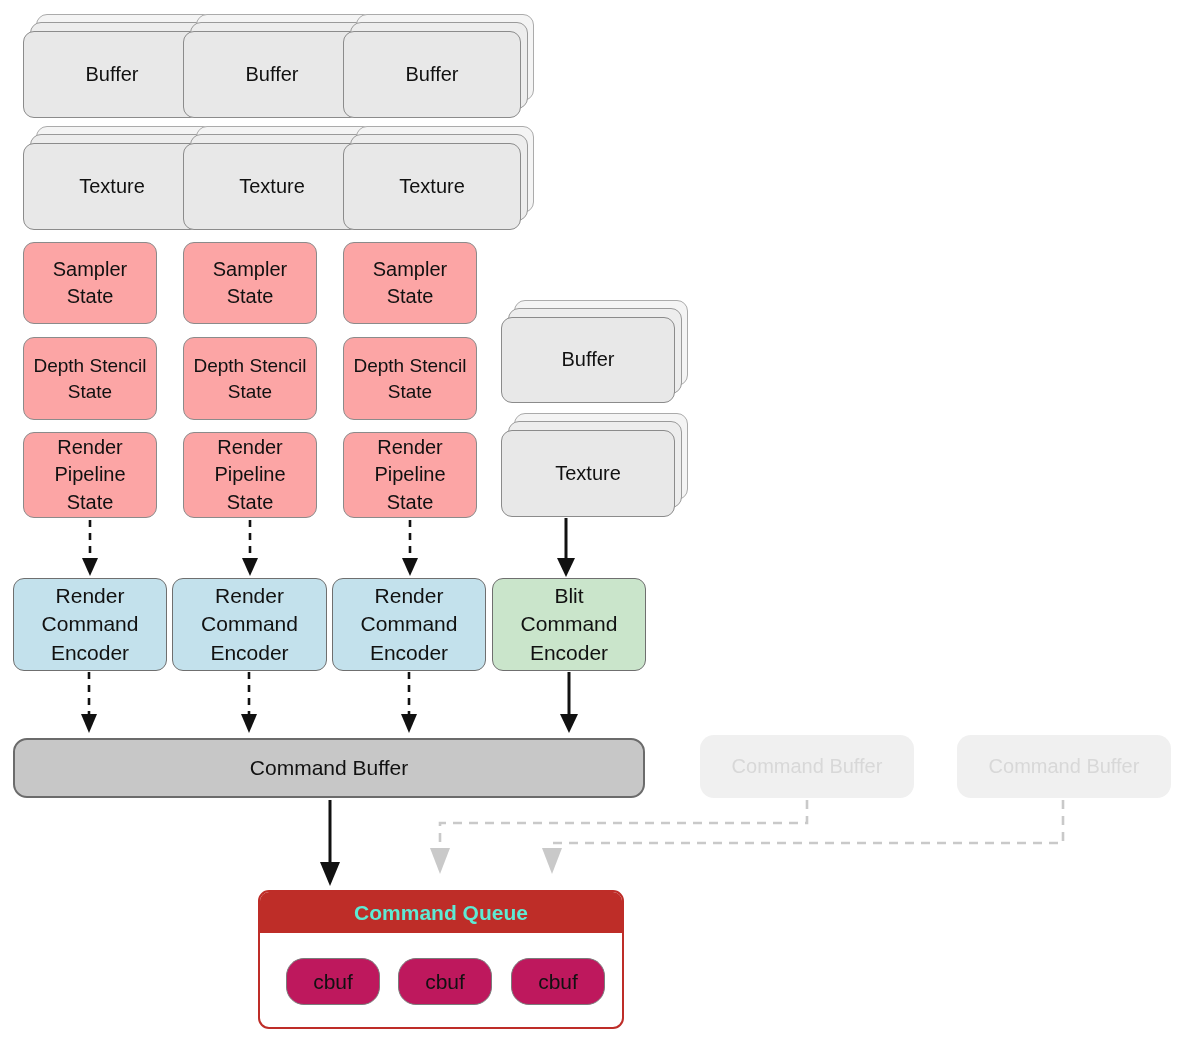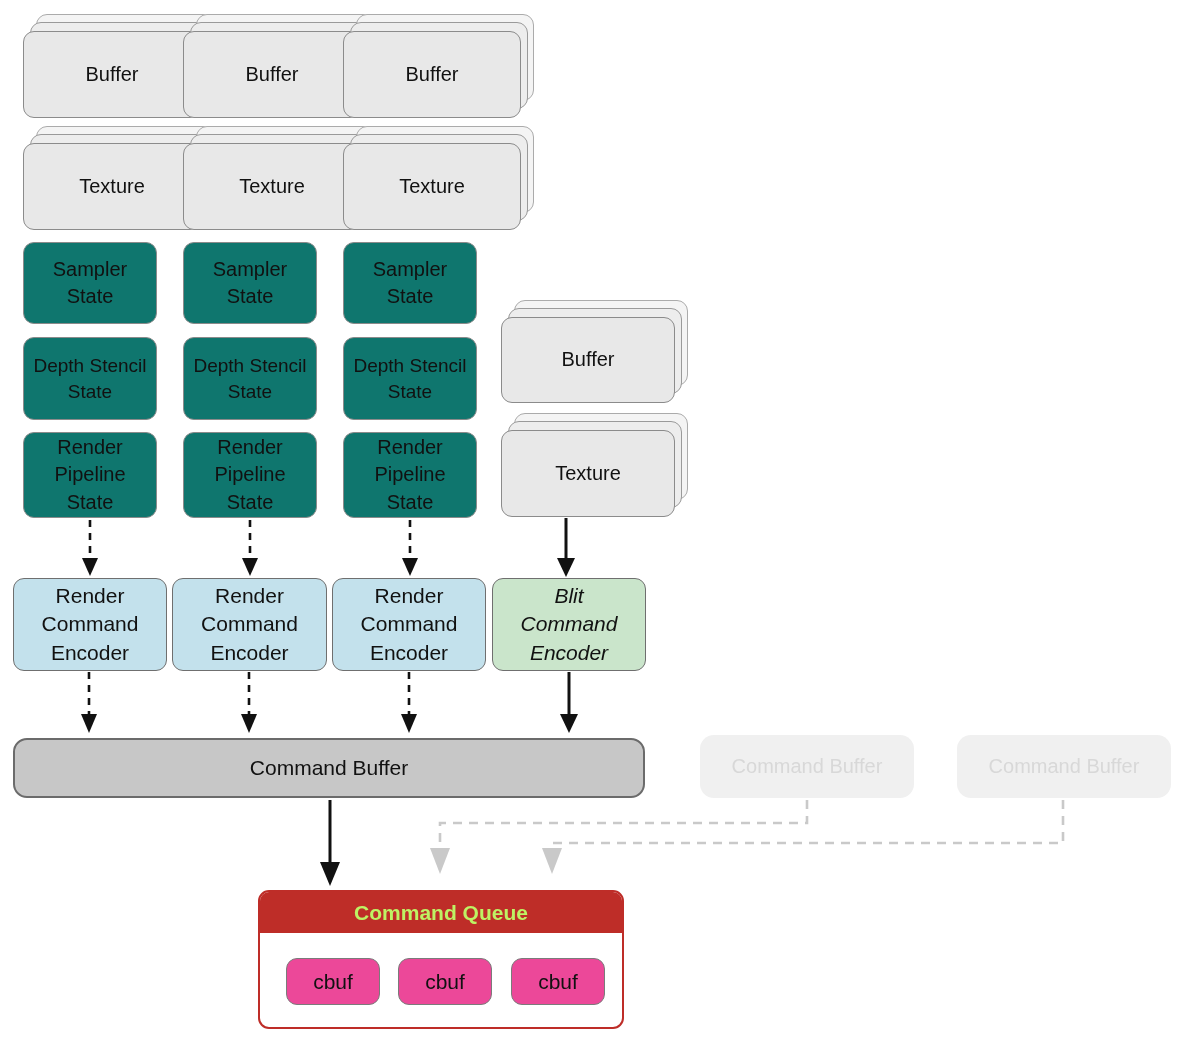--- a/index.html
+++ b/index.html
@@ -6,63 +6,63 @@
   .canvas {
     position:relative; width:1186px; height:1044px;
     font-family:"Liberation Sans", sans-serif; color:#111; overflow:hidden;
   }
   .arrows { position:absolute; left:0; top:0; z-index:1; pointer-events:none; }
 
   
   .node {
     position:absolute; z-index:2; box-sizing:border-box;
     display:flex; align-items:center; justify-content:center; text-align:center;
-    background:#0f766e; border:1.7px solid #8b8b8b; border-radius:11px;
+    background:#fca5a5; border:1.7px solid #8b8b8b; border-radius:11px;
     font-size:20px; line-height:1.36; white-space:pre-line;
   }
   .small-label { font-size:19px;text-align:center; }
 
   
   .stack { position:absolute; z-index:2;padding-left:44px; }
   .stack .layer {
     position:absolute; left:0; top:0; width:100%; height:100%; box-sizing:border-box;
     border:1.7px solid #a6a6a6; border-radius:11px; background:#f3f3f3;
   }
   .stack .l2 { transform:translate(13px,-17px); background:#f4f4f4; border-color:#ababab; }
   .stack .l1 { transform:translate(7px,-9px);  background:#ededed; border-color:#9a9a9a; }
   .stack .front {
     position:absolute; left:0; top:0; width:100%; height:100%; box-sizing:border-box;
     background:#e8e8e8; border:1.7px solid #8b8b8b; border-radius:11px;
     display:flex; align-items:center; justify-content:center; text-align:center;
     font-size:20px; line-height:1.36; white-space:pre-line;
   }
 
   .encoder-render { background:#c3e1ec; border-color:#6f6f6f; font-size:21px; }
-  .encoder-blit   { background:#cae5cb; border-color:#6f6f6f; font-size:21px;font-style:italic; }
+  .encoder-blit   { background:#cae5cb; border-color:#6f6f6f; font-size:21px; }
 
   .command-buffer {
     background:#c7c7c7; border:2px solid #6b6b6b; border-radius:14px; font-size:21px;
   }
   .faded-buffer {
     background:#f0f0f0; border:none; border-radius:14px;
     color:#d8d8d8; font-size:20px;
   }
 
   .queue {
     position:absolute; z-index:2; box-sizing:border-box;
     background:#ffffff; border:2.5px solid #be2d28; border-radius:11px; overflow:hidden;
   }
   .queue-header {
     position:absolute; left:0; top:0; width:100%; height:41px; background:#be2d28;
     display:flex; align-items:center; justify-content:center;
-    color:#bef264; font-weight:bold; font-size:21px;
+    color:#5eead4; font-weight:bold; font-size:21px;
   }
   .cbuf {
     position:absolute; box-sizing:border-box;
-    background:#ec4899; border:1.8px solid #7b7b7b; border-radius:11px;
+    background:#be185d; border:1.8px solid #7b7b7b; border-radius:18px;
     display:flex; align-items:center; justify-content:center; font-size:21px;
   }
 </style>
 </head>
 <body>
 
 <div class="canvas">
 
   <svg class="arrows" width="1186" height="1044" viewBox="0 0 1186 1044">
 

